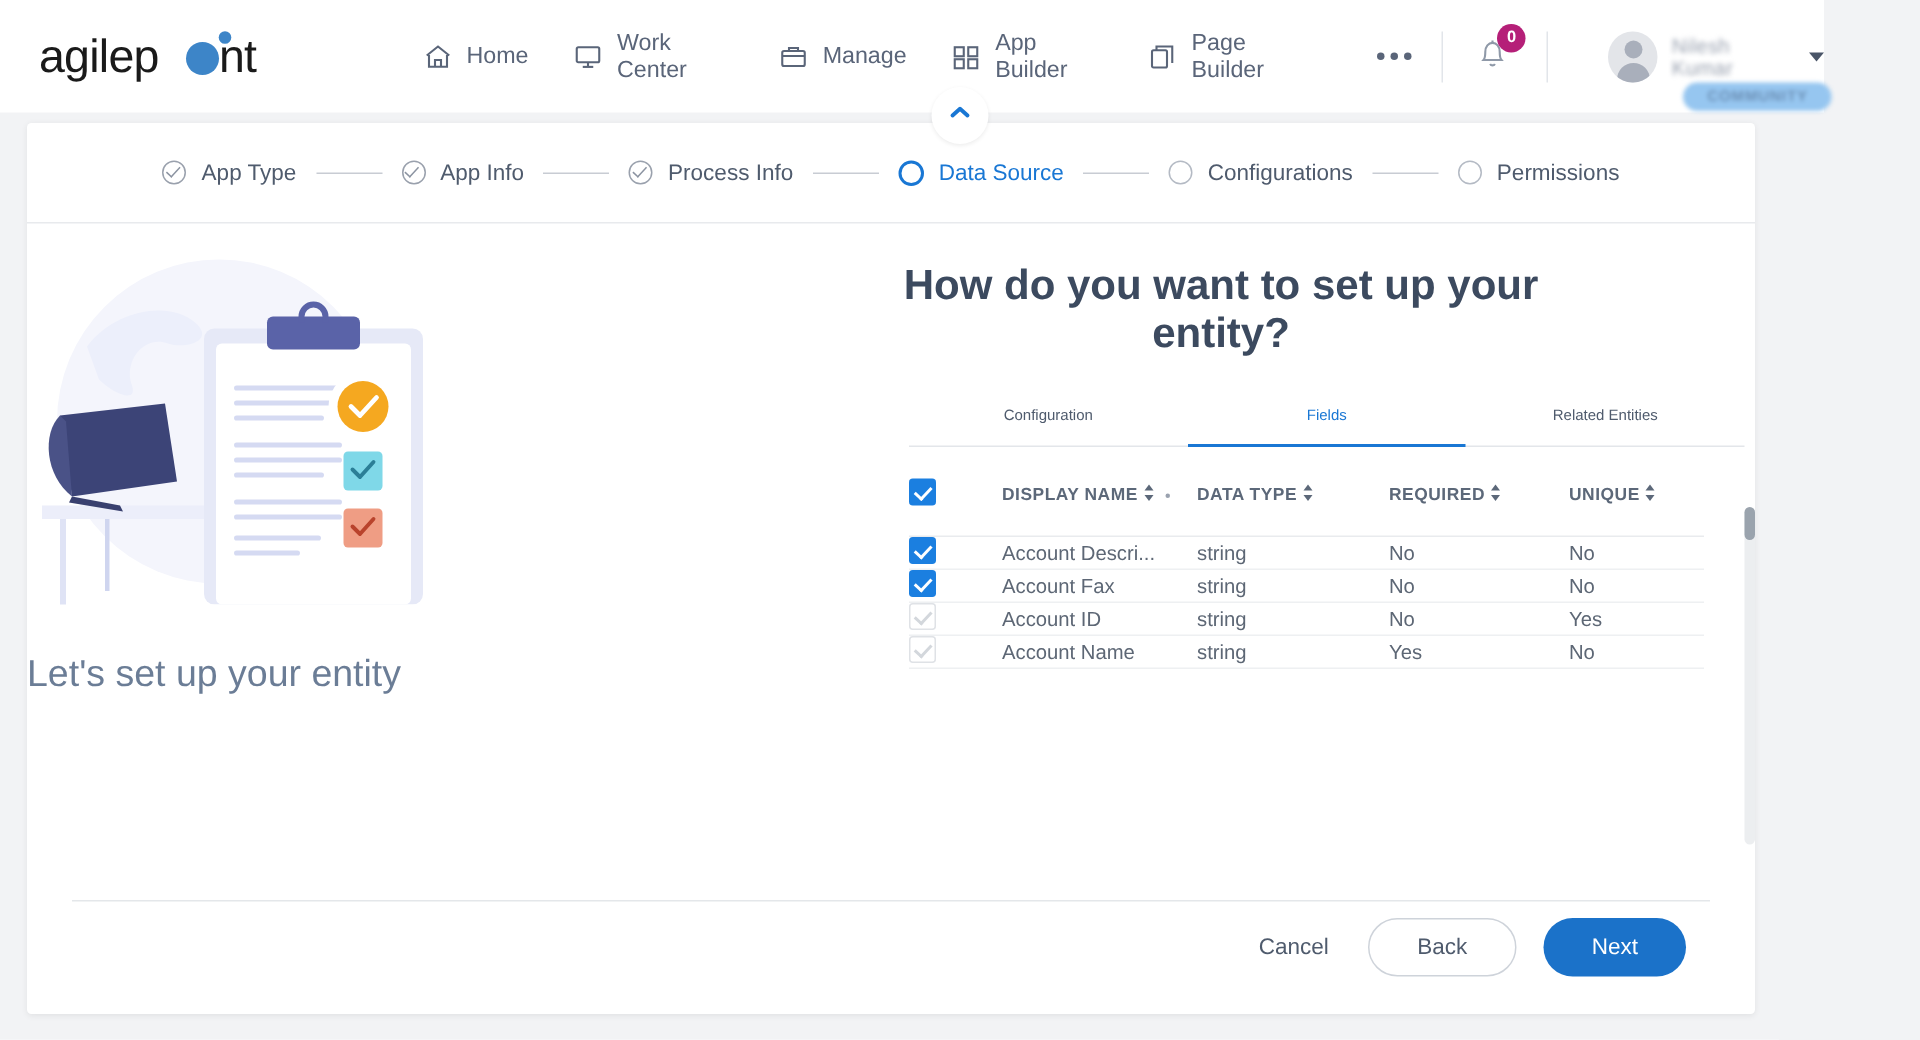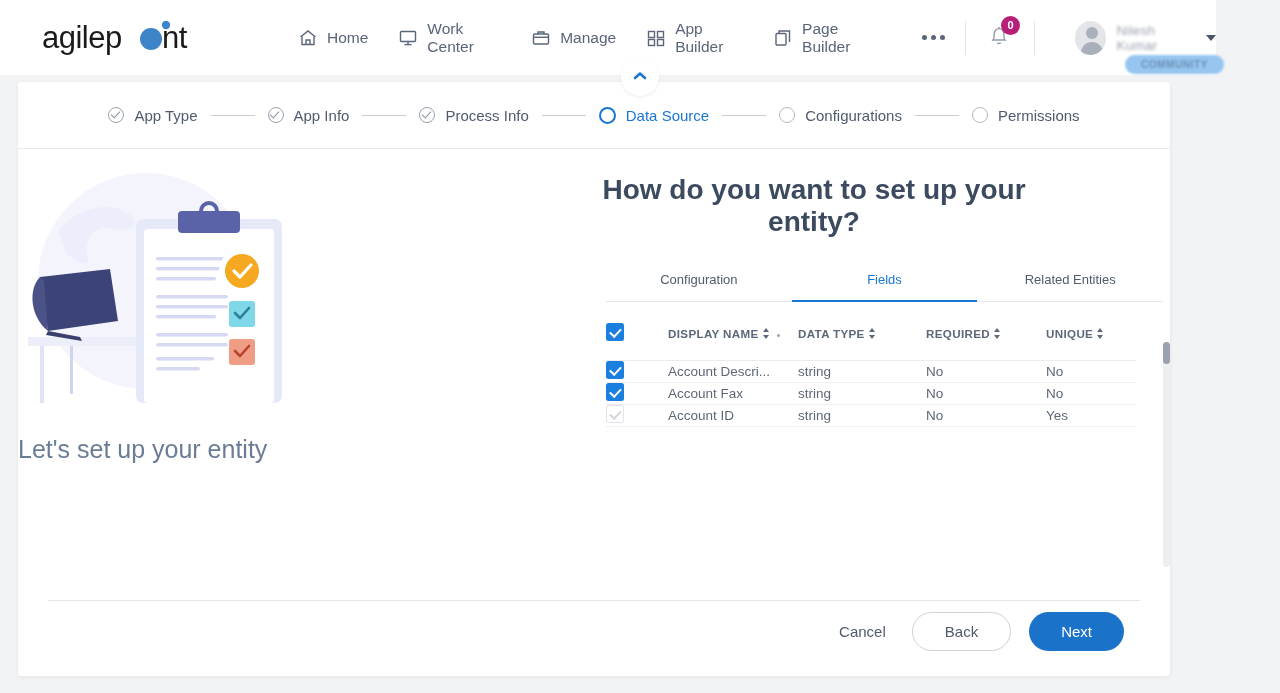--- a/index.html
+++ b/index.html
@@ -7,21 +7,21 @@
     width: 1280px; height: 693px;
     background: #f2f3f5;
     font-family: "Liberation Sans", sans-serif;
     overflow: hidden;
   }
 
   
   .topnav {
     position: absolute; left: 0; top: 0; width: 1216px; height: 75px;
     background: #ffffff;
-    display: flex; align-items: center; padding-left: 16px;
+    display: flex; align-items: center;
   }
   .logo {
     margin-left: 26px; width: 160px; height: 44px;
     display: flex; align-items: center;
   }
   .nav-items {
     display: flex; align-items: center; margin-left: 100px; gap: 30px;
   }
   .nav-item {
     display: flex; align-items: center; gap: 9px;
@@ -124,21 +124,21 @@
     margin-right: 120px; margin-bottom: 34px;
   }
 
   
   .tabs {
     display: flex; width: 557px; margin-left: 28px;
     border-bottom: 1px solid #e3e6ea;
   }
   .tab {
     flex: 1; text-align: center; padding-bottom: 14px;
-    font-size: 13px; color: #4f5b6d; cursor: pointer; position: relative;
+    font-size: 10px; color: #4f5b6d; cursor: pointer; position: relative;
   }
   .tab.active { color: #1977d4; }
   .tab.active::after {
     content: ""; position: absolute; left: 0; right: 0; bottom: -1px;
     height: 2.5px; background: #1977d4;
   }
 
   
   .table-wrap { width: 557px; margin-left: 28px; position: relative; }
   table { width: 527px; border-collapse: collapse; table-layout: fixed; }
@@ -467,20 +467,27 @@
             </tr>
 
             <tr>
               <td><span class="cb dis"></span></td>
               <td>Account ID</td>
               <td>string</td>
               <td>No</td>
               <td>Yes</td>
             </tr>
 
+            <tr>
+              <td><span class="cb dis"></span></td>
+              <td>Account Name</td>
+              <td>string</td>
+              <td>Yes</td>
+              <td>No</td>
+            </tr>
 
           </tbody>
         </table>
 
         <div class="vscroll">
           <div class="thumb"></div>
         </div>
       </div>
     </div>
   </div>

